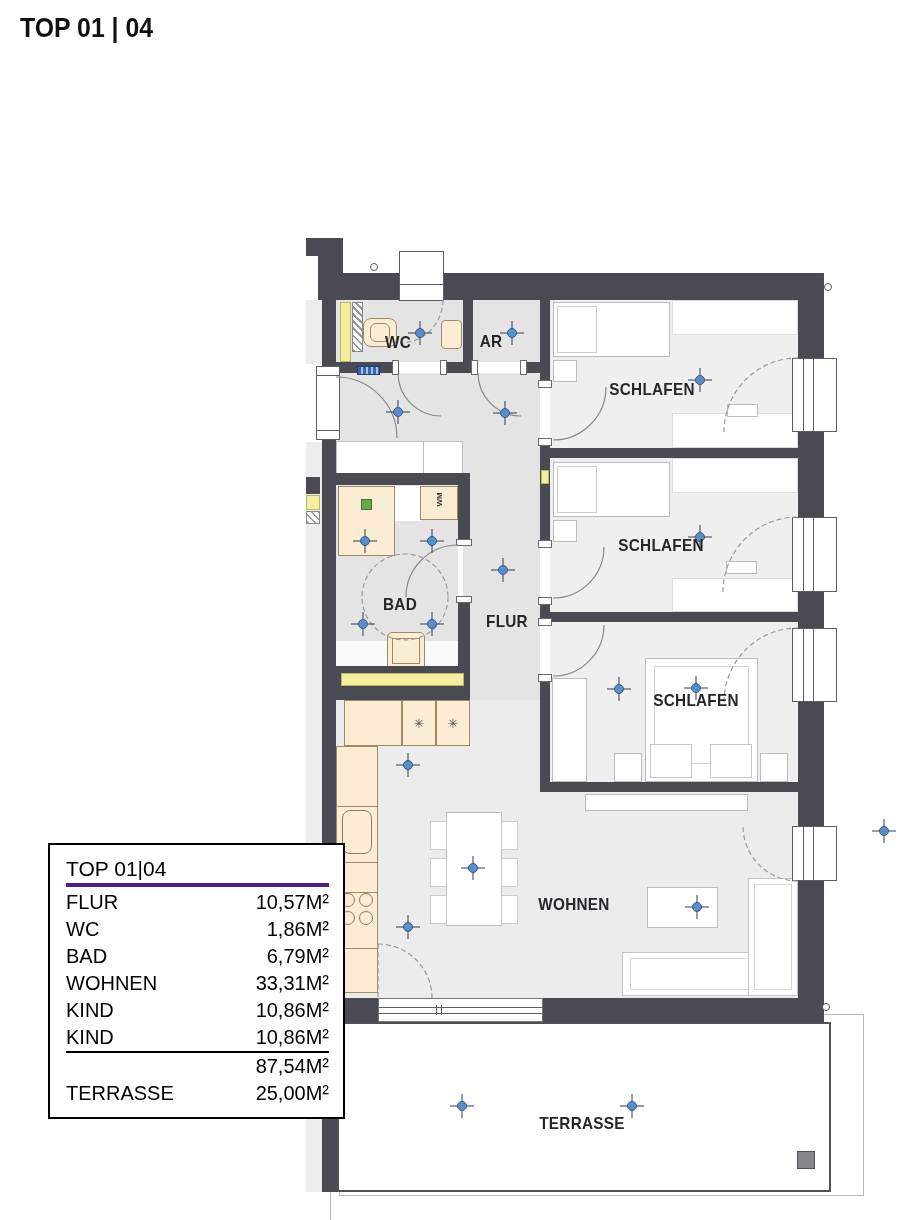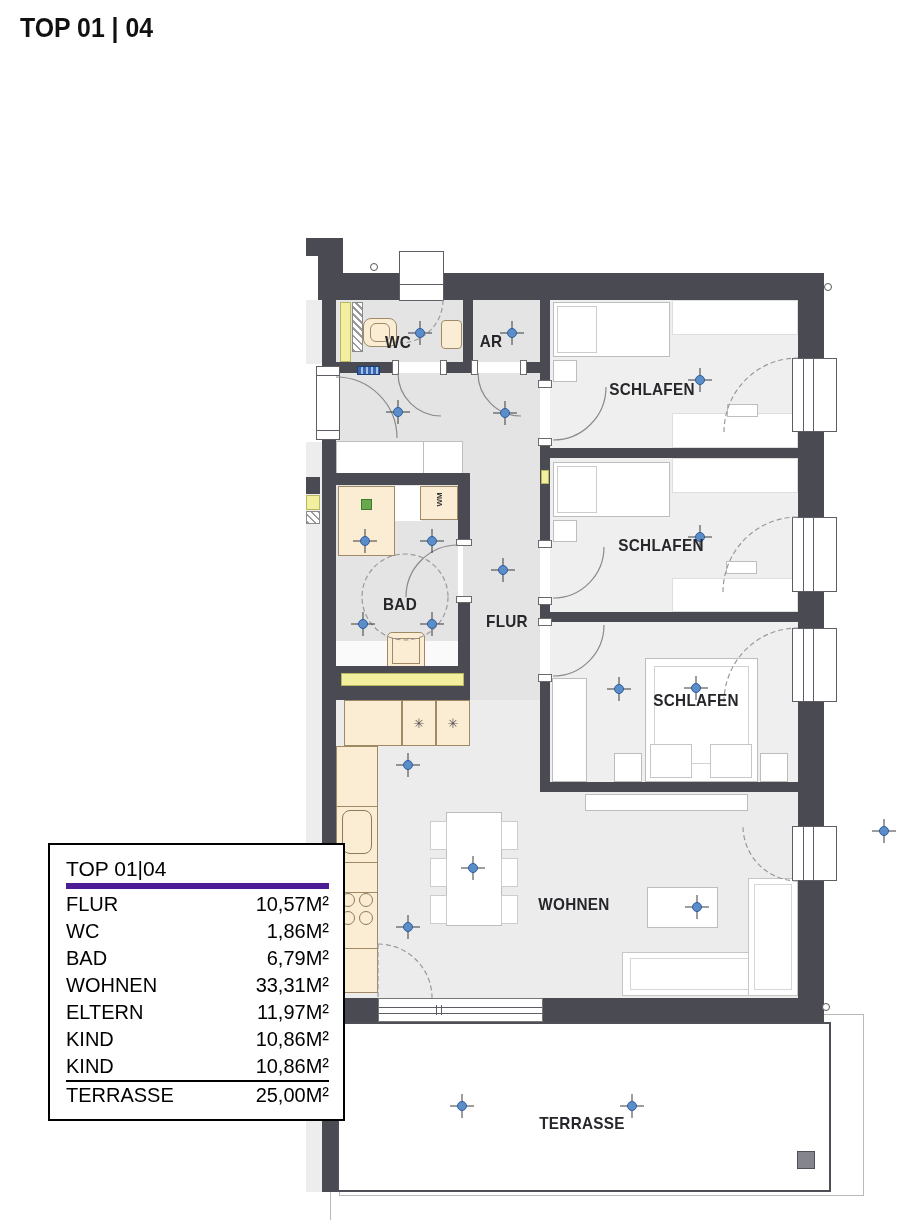--- a/index.html
+++ b/index.html
@@ -26,21 +26,21 @@
   .panel{position:absolute;z-index:5;background:var(--panel,#3a66b0);border:1px solid #1d3f77;
          background-image:repeating-linear-gradient(90deg,transparent 0 3px,#9fc2ea 3px 5px);}
   .hatch{background:repeating-linear-gradient(45deg,#9a9a9a 0 2px,#fdfdfd 2px 5px);border:1px solid #8a8a8a;}
   .yellow{background:var(--yellow,#f2f09e);border:1px solid #b9b661;}
   
   #page-title{position:absolute;left:20px;top:13px;z-index:8;font-size:27px;font-weight:700;
               color:#111;transform:scaleX(.92);transform-origin:left top;letter-spacing:0;}
   
   #legend{position:absolute;left:48px;top:843px;width:263px;z-index:8;background:#fff;
           border:2px solid #000;padding:10px 14px 10px 16px;color:#000;}
-  #legend .lt{font-size:21px;line-height:28px;border-bottom:6px solid #4c1d95;margin-bottom:2px;}
+  #legend .lt{font-size:21px;line-height:28px;border-bottom:4px solid #4c1d95;margin-bottom:2px;}
   #legend .row{display:flex;justify-content:space-between;font-size:20px;line-height:27px;}
   #legend .row .v{text-align:right;}
   #legend .row.sub{border-bottom:2px solid #000;}
   .oc{position:absolute;z-index:6;width:8px;height:8px;border:1px solid #555;border-radius:50%;background:#fff;box-sizing:border-box;}
   .grayline{position:absolute;z-index:1;background:#b9b9b9;}
 </style>
 </head>
 <body>
 
 <div id="canvas">
@@ -378,30 +378,30 @@
       </div>
     <div class="row">
         <span>BAD</span>
         <span class="v">6,79M²</span>
       </div>
     <div class="row">
         <span>WOHNEN</span>
         <span class="v">33,31M²</span>
       </div>
     <div class="row">
-        <span>ELTERN</span>
-        <span class="v">11,97M²</span>
-      </div>
-    <div class="row">
         <span>KIND</span>
         <span class="v">10,86M²</span>
       </div>
     <div class="row sub">
         <span>KIND</span>
         <span class="v">10,86M²</span>
       </div>
     <div class="row">
+        <span></span>
+        <span class="v">87,54M²</span>
+      </div>
+    <div class="row">
         <span>TERRASSE</span>
         <span class="v">25,00M²</span>
       </div>
   </div>
 
 </div>
 
 </body></html>

